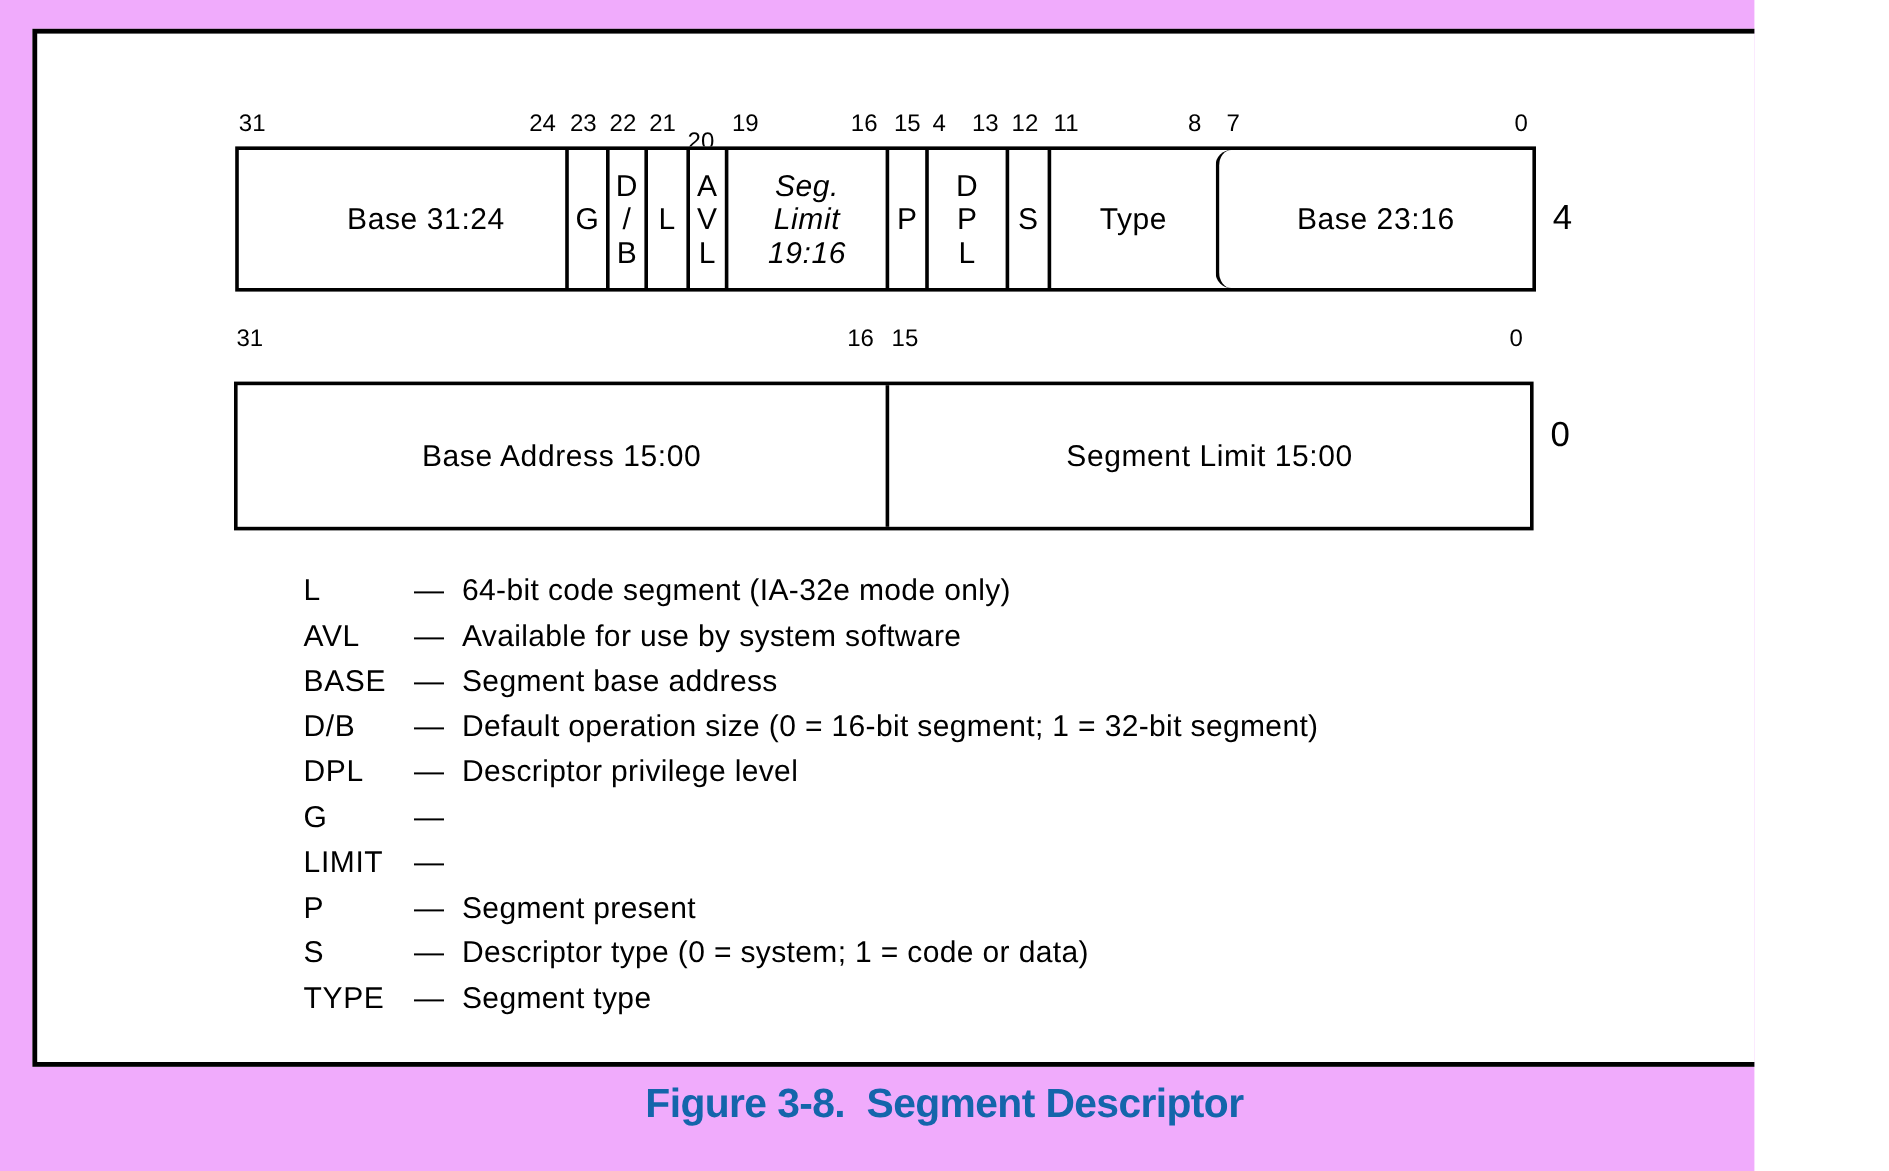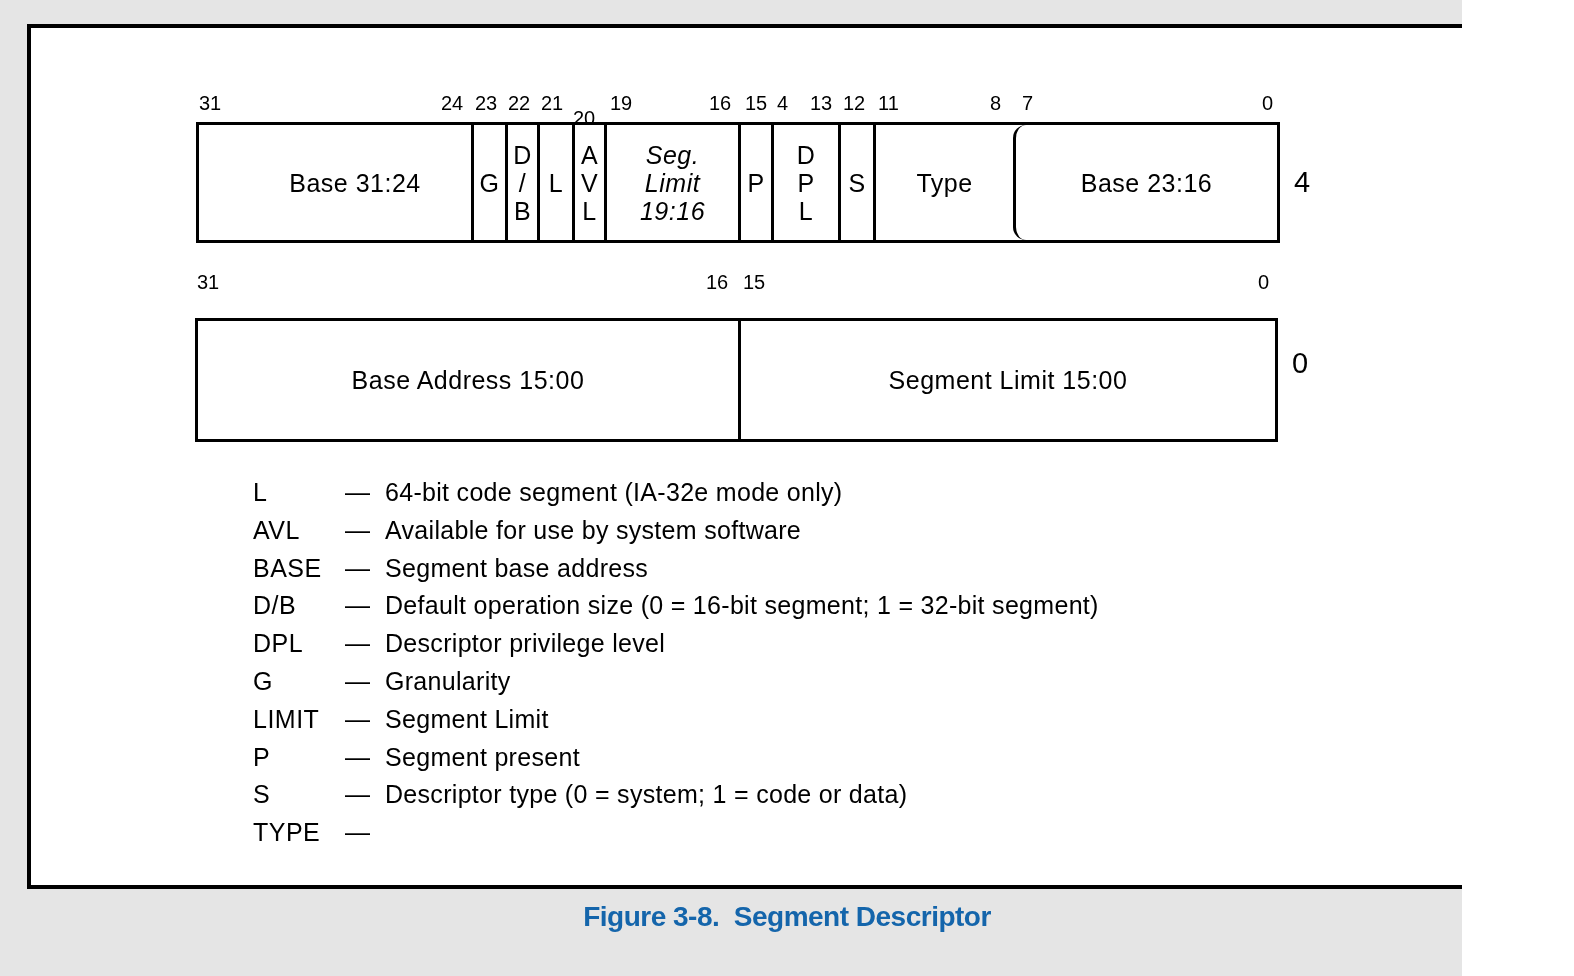--- a/index.html
+++ b/index.html
@@ -6,21 +6,21 @@
     margin: 0;
     padding: 0;
     background: #ffffff;
     font-family: "Liberation Sans", "DejaVu Sans", sans-serif;
     color: #000000;
   }
   .page {
     position: relative;
     width: 1462px;
     height: 976px;
-    background: #e5e5e5;
+    background: #f0abfc;
     overflow: hidden;
   }
   .figure-frame {
     position: absolute;
     left: 27px;
     top: 24px;
     width: 1516px;
     height: 865px;
     border: 4px solid #000000;
     box-sizing: border-box;
@@ -100,21 +100,21 @@
   .legend-term { flex: 0 0 92px; letter-spacing: 0.5px; }
   .legend-dash { flex: 0 0 40px; }
   .legend-desc { flex: 1 1 auto; letter-spacing: 0.3px; }
   
   .caption {
     position: absolute;
     left: 0;
     top: 901px;
     width: 1574px;
     text-align: center;
-    font-size: 28px;
+    font-size: 34px;
     font-weight: bold;
     letter-spacing: -0.5px;
     color: #1465ab;
     white-space: pre-wrap;
   }
 </style>
 </head>
 <body>
 
 <div class="page">
@@ -193,37 +193,36 @@
       <span class="legend-desc">Default operation size (0 = 16-bit segment; 1 = 32-bit segment)</span>
     </div>
     <div class="legend-row">
       <span class="legend-term">DPL</span>
       <span class="legend-dash">—</span>
       <span class="legend-desc">Descriptor privilege level</span>
     </div>
     <div class="legend-row">
       <span class="legend-term">G</span>
       <span class="legend-dash">—</span>
-      <span class="legend-desc">Granularity</span>
     </div>
     <div class="legend-row">
       <span class="legend-term">LIMIT</span>
       <span class="legend-dash">—</span>
-      <span class="legend-desc">Segment Limit</span>
     </div>
     <div class="legend-row">
       <span class="legend-term">P</span>
       <span class="legend-dash">—</span>
       <span class="legend-desc">Segment present</span>
     </div>
     <div class="legend-row">
       <span class="legend-term">S</span>
       <span class="legend-dash">—</span>
       <span class="legend-desc">Descriptor type (0 = system; 1 = code or data)</span>
     </div>
     <div class="legend-row">
       <span class="legend-term">TYPE</span>
       <span class="legend-dash">—</span>
+      <span class="legend-desc">Segment type</span>
     </div>
   </div>
 
   <div class="caption">Figure 3-8.  Segment Descriptor</div>
 </div>
 
 </body></html>

